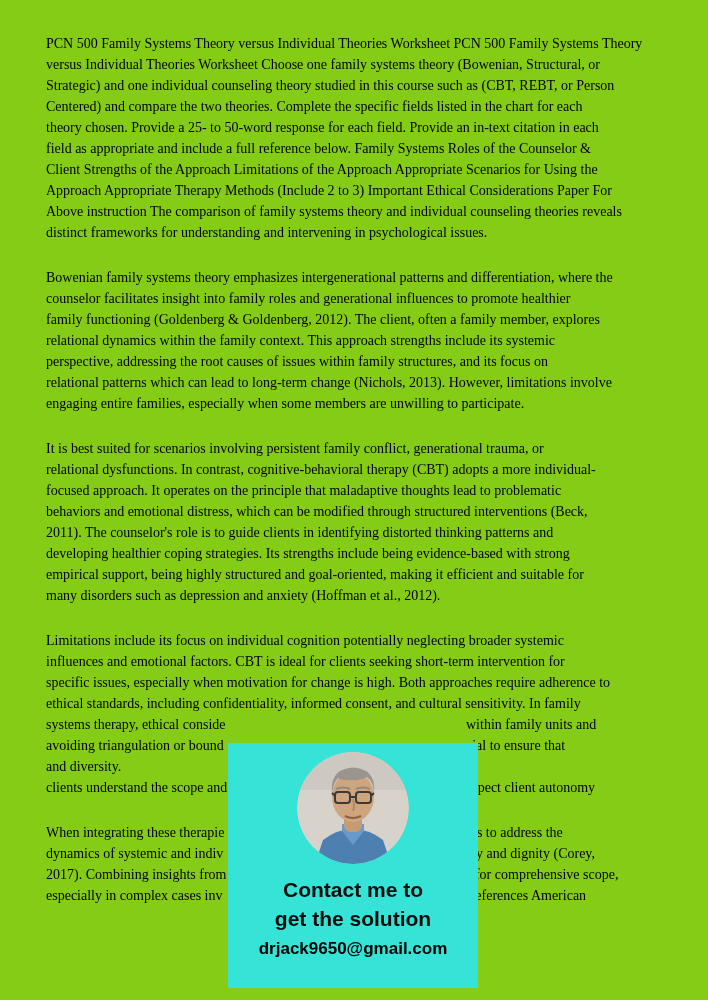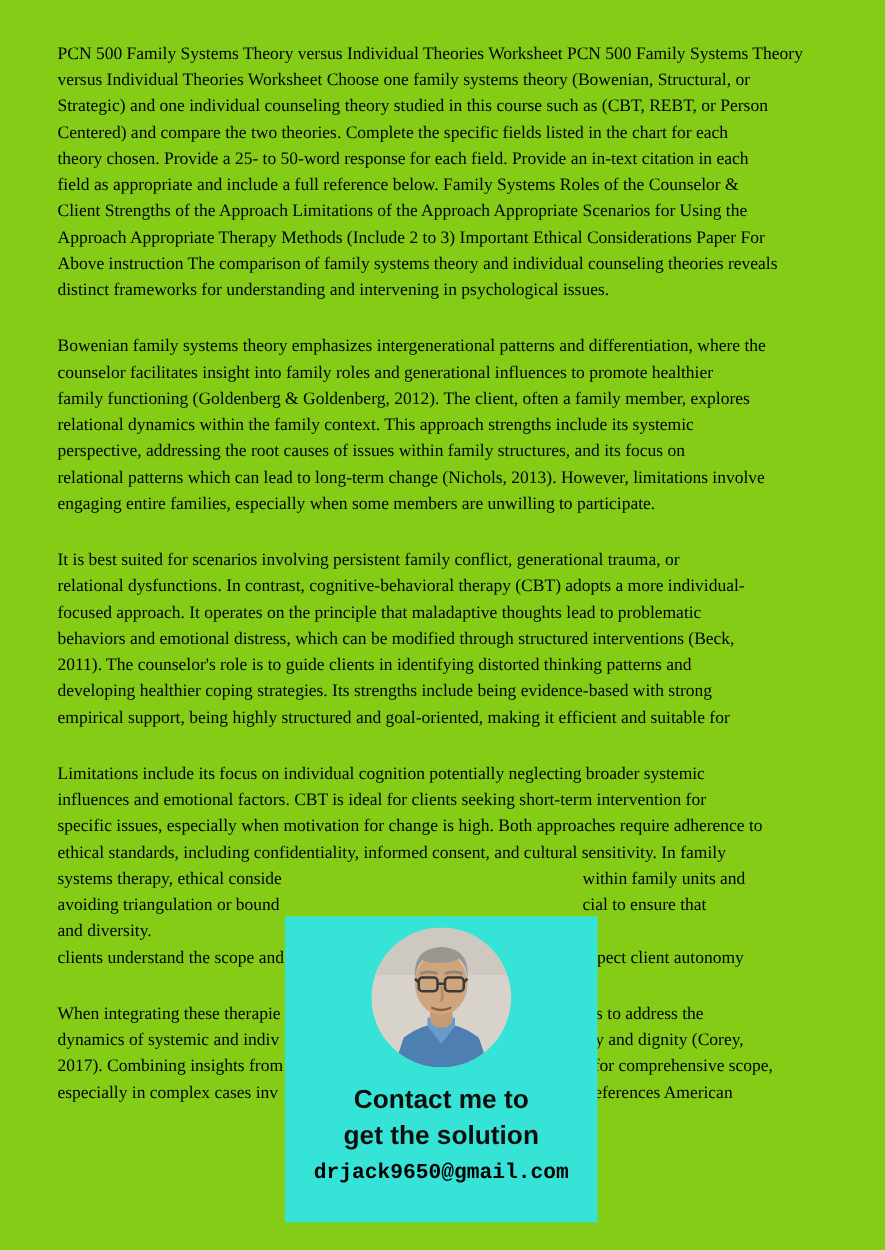--- a/index.html
+++ b/index.html
@@ -61,21 +61,21 @@
     font-weight: bold;
     font-size: 21px;
     line-height: 29px;
     color: #0d0d0d;
   }
   #promo-email {
     position: absolute;
     left: 0;
     top: 196px;
     width: 100%;
-    font-family: Liberation Mono, monospace;
+    font-family: Liberation Sans, sans-serif;
     font-weight: bold;
     font-size: 17px;
     color: #000000;
   }
 </style>
 </head>
 <body>
 
 <div id="page">
 
@@ -102,40 +102,41 @@
         <div class="line"><span class="frag-left">engaging entire families, especially when some members are unwilling to participate.</span></div>
       </div>
       <div class="paragraph">
         <div class="line"><span class="frag-left">It is best suited for scenarios involving persistent family conflict, generational trauma, or</span></div>
         <div class="line"><span class="frag-left">relational dysfunctions. In contrast, cognitive-behavioral therapy (CBT) adopts a more individual-</span></div>
         <div class="line"><span class="frag-left">focused approach. It operates on the principle that maladaptive thoughts lead to problematic</span></div>
         <div class="line"><span class="frag-left">behaviors and emotional distress, which can be modified through structured interventions (Beck,</span></div>
         <div class="line"><span class="frag-left">2011). The counselor's role is to guide clients in identifying distorted thinking patterns and</span></div>
         <div class="line"><span class="frag-left">developing healthier coping strategies. Its strengths include being evidence-based with strong</span></div>
         <div class="line"><span class="frag-left">empirical support, being highly structured and goal-oriented, making it efficient and suitable for</span></div>
+        <div class="line"><span class="frag-left">many disorders such as depression and anxiety (Hoffman et al., 2012).</span></div>
       </div>
       <div class="paragraph">
         <div class="line"><span class="frag-left">Limitations include its focus on individual cognition potentially neglecting broader systemic</span></div>
         <div class="line"><span class="frag-left">influences and emotional factors. CBT is ideal for clients seeking short-term intervention for</span></div>
         <div class="line"><span class="frag-left">specific issues, especially when motivation for change is high. Both approaches require adherence to</span></div>
         <div class="line"><span class="frag-left">ethical standards, including confidentiality, informed consent, and cultural sensitivity. In family</span></div>
         <div class="line"><span class="frag-left">systems therapy, ethical conside</span><span class="frag-right">within family units and</span></div>
         <div class="line"><span class="frag-left">avoiding triangulation or bound</span><span class="frag-right">cial to ensure that</span></div>
         <div class="line"><span class="frag-left">and diversity.</span></div>
         <div class="line"><span class="frag-left">clients understand the scope and</span><span class="frag-right">espect client autonomy</span></div>
       </div>
       <div class="paragraph">
         <div class="line"><span class="frag-left">When integrating these therapie</span><span class="frag-right">ols to address the</span></div>
         <div class="line"><span class="frag-left">dynamics of systemic and indiv</span><span class="frag-right">ety and dignity (Corey,</span></div>
         <div class="line"><span class="frag-left">2017). Combining insights from</span><span class="frag-right">s for comprehensive scope,</span></div>
         <div class="line"><span class="frag-left">especially in complex cases inv</span><span class="frag-right">References American</span></div>
       </div>
     </div>
 
-  <div id="promo" title="man-with-glasses-portrait" style="background: rgb(53, 228, 214);">
+  <div id="promo" title="man-with-glasses-portrait" style="background: rgb(53, 228, 214); margin-top: 10px;">
     <div id="avatar">
       <svg width="112" height="112" viewBox="0 0 112 112" xmlns="http://www.w3.org/2000/svg">
         <defs>
             <clipPath id="avclip">
               <circle cx="56" cy="56" r="56"></circle>
             </clipPath>
           </defs>
         <g clip-path="url(#avclip)">
           <rect width="112" height="112" fill="#d7d3cb"></rect>
           <rect x="0" y="0" width="112" height="38" fill="#cdc9c1"></rect>

